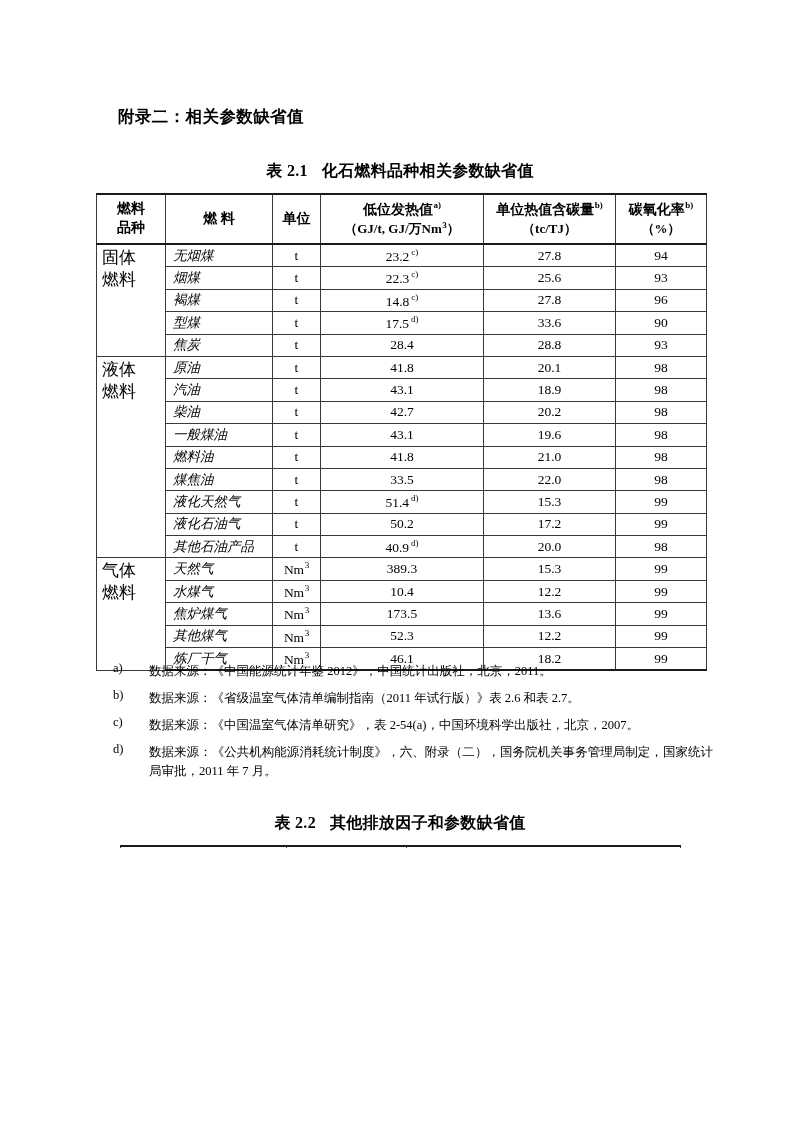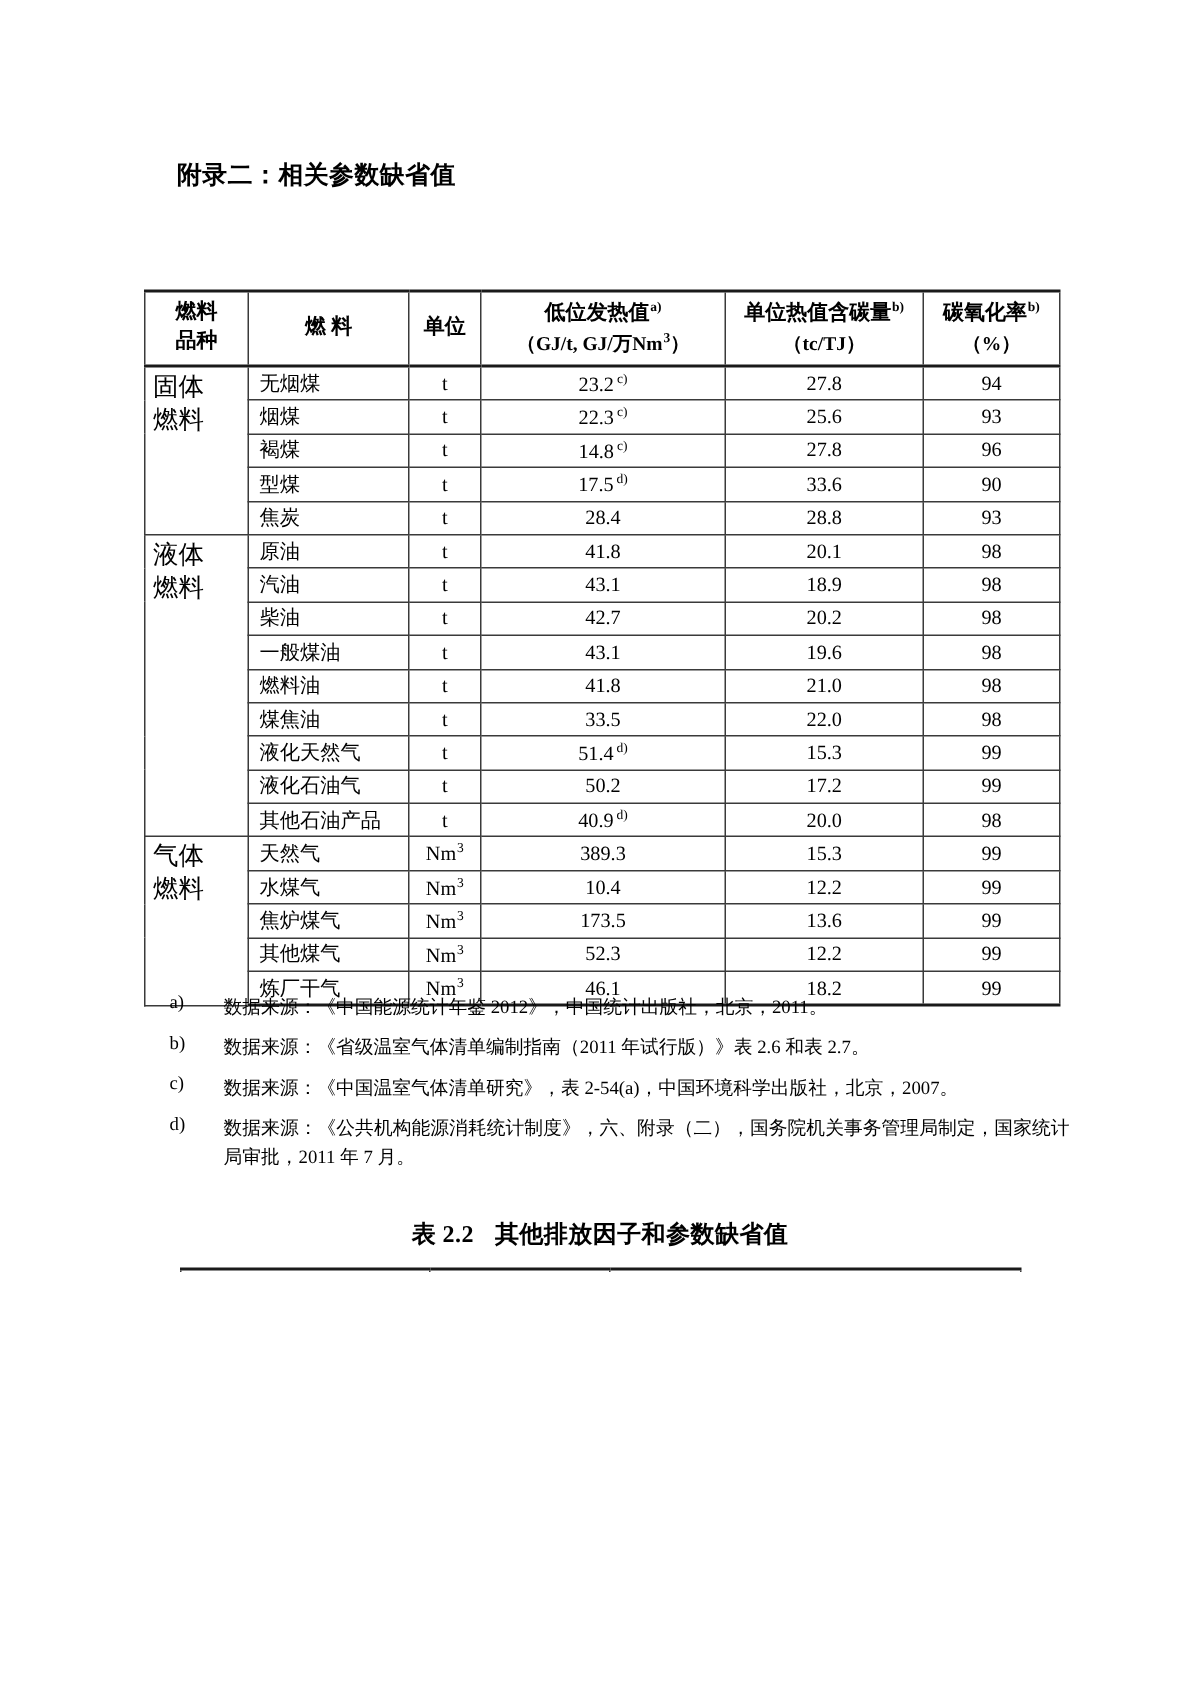--- a/index.html
+++ b/index.html
@@ -75,20 +75,21 @@
     padding-left: 5px !important;
     vertical-align: top !important;
     line-height: 1.28;
     padding-top: 2px !important;
     font-size: 17px;
   }
   .name-cell {
     text-align: left;
     padding-left: 7px !important;
     white-space: nowrap;
+    font-style: italic;
   }
   .ctr { text-align: center; }
   .grp-top td { border-top: 2px solid #1a1a1a; }
   #table-21 tbody tr:last-child td { border-bottom: 2px solid #1a1a1a; margin-top: 12px; }
   .sup {
     font-size: 9px;
     vertical-align: super;
     margin-left: 2px;
   }
   .sup-tight {
@@ -163,20 +164,23 @@
     font-size: 12.5px;
   }
 </style>
 </head>
 <body>
 
 <div id="page">
 
   <div class="appendix-title">附录二：相关参数缺省值</div>
 
+  <div class="table-caption" id="caption-21">
+    <span class="cap-num">表 2.1</span><span>化石燃料品种相关参数缺省值</span>
+  </div>
 
   <table id="table-21">
     <colgroup>
       <col style="width:69px">
       <col style="width:107px">
       <col style="width:48px">
       <col style="width:163px">
       <col style="width:132px">
       <col style="width:91px">
     </colgroup>

